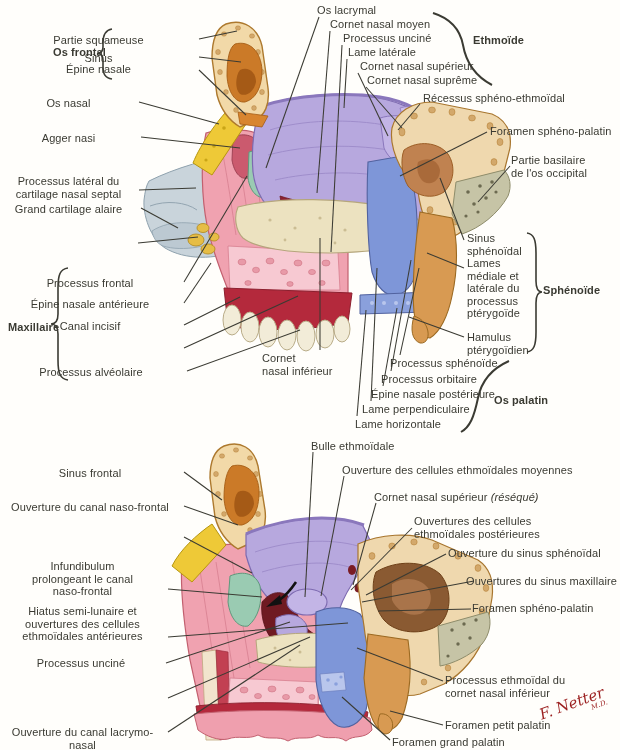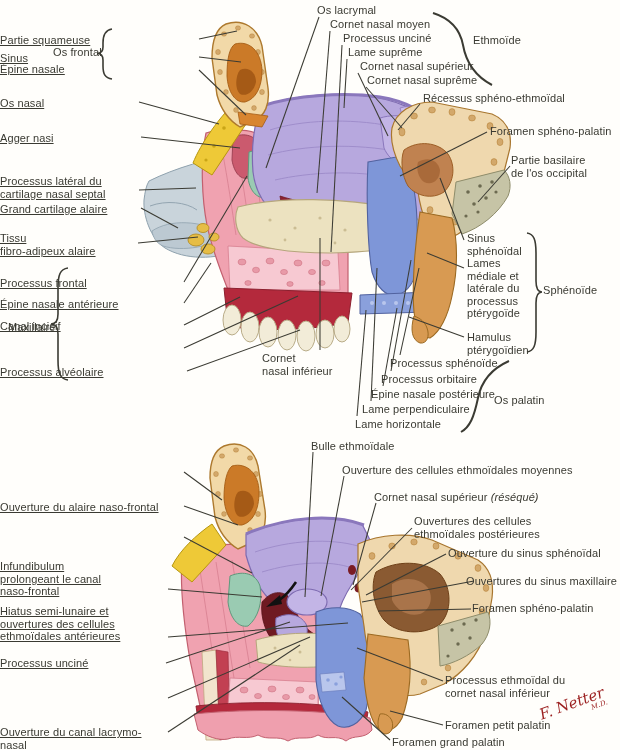--- a/index.html
+++ b/index.html
@@ -1,23 +1,23 @@
 <!DOCTYPE html>
 <html><head>
 <meta charset="utf-8">
 <style>
   html,body{margin:0;padding:0;background:#ffffff;}
   #canvas{position:relative;width:620px;height:750px;background:#fffefb;overflow:hidden;
           font-family:"Liberation Sans",sans-serif;}
   #art{position:absolute;left:0;top:0;width:620px;height:750px;}
   .lbl{position:absolute;font-size:11px;line-height:12.5px;color:#3a3a32;
        white-space:pre-line;letter-spacing:0.1px;}
-  .r{text-align:left;text-decoration:underline;}
+  .r{text-align:center;}
   .it{font-style:italic;}
-  .grp{font-size:11px;}
+  .grp{font-size:11px;font-weight:bold;}
   #signature{position:absolute;left:540px;top:697px;color:#9b1f1f;
              font-family:"DejaVu Serif",serif;font-style:italic;
              transform:rotate(-20deg);font-size:15px;line-height:13px;}
   #signature .md{font-size:7px;display:block;text-align:right;margin-top:-2px;}
 </style>
 </head>
 <body>
 
 <div id="canvas">
 
@@ -362,31 +362,29 @@
 
 <div class="lbl grp" style="left:53px;top:46px">Os frontal</div>
 <div class="lbl r" style="left:0;top:34px;width:197px">Partie squameuse</div>
 <div class="lbl r" style="left:0;top:52px;width:197px">Sinus</div>
 <div class="lbl r" style="left:0;top:63px;width:197px">Épine nasale</div>
 <div class="lbl r" style="left:0;top:97px;width:137px">Os nasal</div>
 <div class="lbl r" style="left:0;top:132px;width:137px">Agger nasi</div>
 <div class="lbl r" style="left:0;top:175px;width:137px">Processus latéral du
 cartilage nasal septal</div>
 <div class="lbl r" style="left:0;top:203px;width:137px">Grand cartilage alaire</div>
-<div class="lbl r" style="left:0;top:232px;width:136px">Tissu
-fibro-adipeux alaire</div>
 <div class="lbl grp" style="left:8px;top:321px">Maxillaire</div>
 <div class="lbl r" style="left:0;top:277px;width:180px">Processus frontal</div>
 <div class="lbl r" style="left:0;top:298px;width:180px">Épine nasale antérieure</div>
 <div class="lbl r" style="left:0;top:320px;width:180px">Canal incisif</div>
 <div class="lbl r" style="left:0;top:366px;width:182px">Processus alvéolaire</div>
 <div class="lbl" style="left:317px;top:4px">Os lacrymal</div>
 <div class="lbl" style="left:330px;top:18px">Cornet nasal moyen</div>
 <div class="lbl" style="left:343px;top:32px">Processus unciné</div>
-<div class="lbl" style="left:348px;top:46px">Lame suprême</div>
+<div class="lbl" style="left:348px;top:46px">Lame latérale</div>
 <div class="lbl" style="left:360px;top:60px">Cornet nasal supérieur</div>
 <div class="lbl" style="left:367px;top:74px">Cornet nasal suprême</div>
 <div class="lbl grp" style="left:473px;top:34px">Ethmoïde</div>
 <div class="lbl" style="left:423px;top:92px">Récessus sphéno-ethmoïdal</div>
 <div class="lbl" style="left:490px;top:125px">Foramen sphéno-palatin</div>
 <div class="lbl" style="left:511px;top:154px">Partie basilaire
 de l'os occipital</div>
 <div class="lbl" style="left:467px;top:232px">Sinus
 sphénoïdal</div>
 <div class="lbl" style="left:467px;top:257px">Lames
@@ -399,21 +397,22 @@
 ptérygoïdien</div>
 <div class="lbl" style="left:262px;top:352px">Cornet
 nasal inférieur</div>
 <div class="lbl" style="left:390px;top:357px">Processus sphénoïde</div>
 <div class="lbl" style="left:381px;top:373px">Processus orbitaire</div>
 <div class="lbl" style="left:371px;top:388px">Épine nasale postérieure</div>
 <div class="lbl" style="left:362px;top:403px">Lame perpendiculaire</div>
 <div class="lbl" style="left:355px;top:418px">Lame horizontale</div>
 <div class="lbl grp" style="left:494px;top:394px">Os palatin</div>
 
-<div class="lbl r" style="left:0;top:501px;width:180px">Ouverture du alaire naso-frontal</div>
+<div class="lbl r" style="left:0;top:467px;width:180px">Sinus frontal</div>
+<div class="lbl r" style="left:0;top:501px;width:180px">Ouverture du canal naso-frontal</div>
 <div class="lbl r" style="left:0;top:560px;width:165px">Infundibulum
 prolongeant le canal
 naso-frontal</div>
 <div class="lbl r" style="left:0;top:605px;width:165px">Hiatus semi-lunaire et
 ouvertures des cellules
 ethmoïdales antérieures</div>
 <div class="lbl r" style="left:0;top:657px;width:162px">Processus unciné</div>
 <div class="lbl r" style="left:0;top:726px;width:165px">Ouverture du canal lacrymo-nasal</div>
 <div class="lbl" style="left:311px;top:440px">Bulle ethmoïdale</div>
 <div class="lbl" style="left:342px;top:464px">Ouverture des cellules ethmoïdales moyennes</div>

